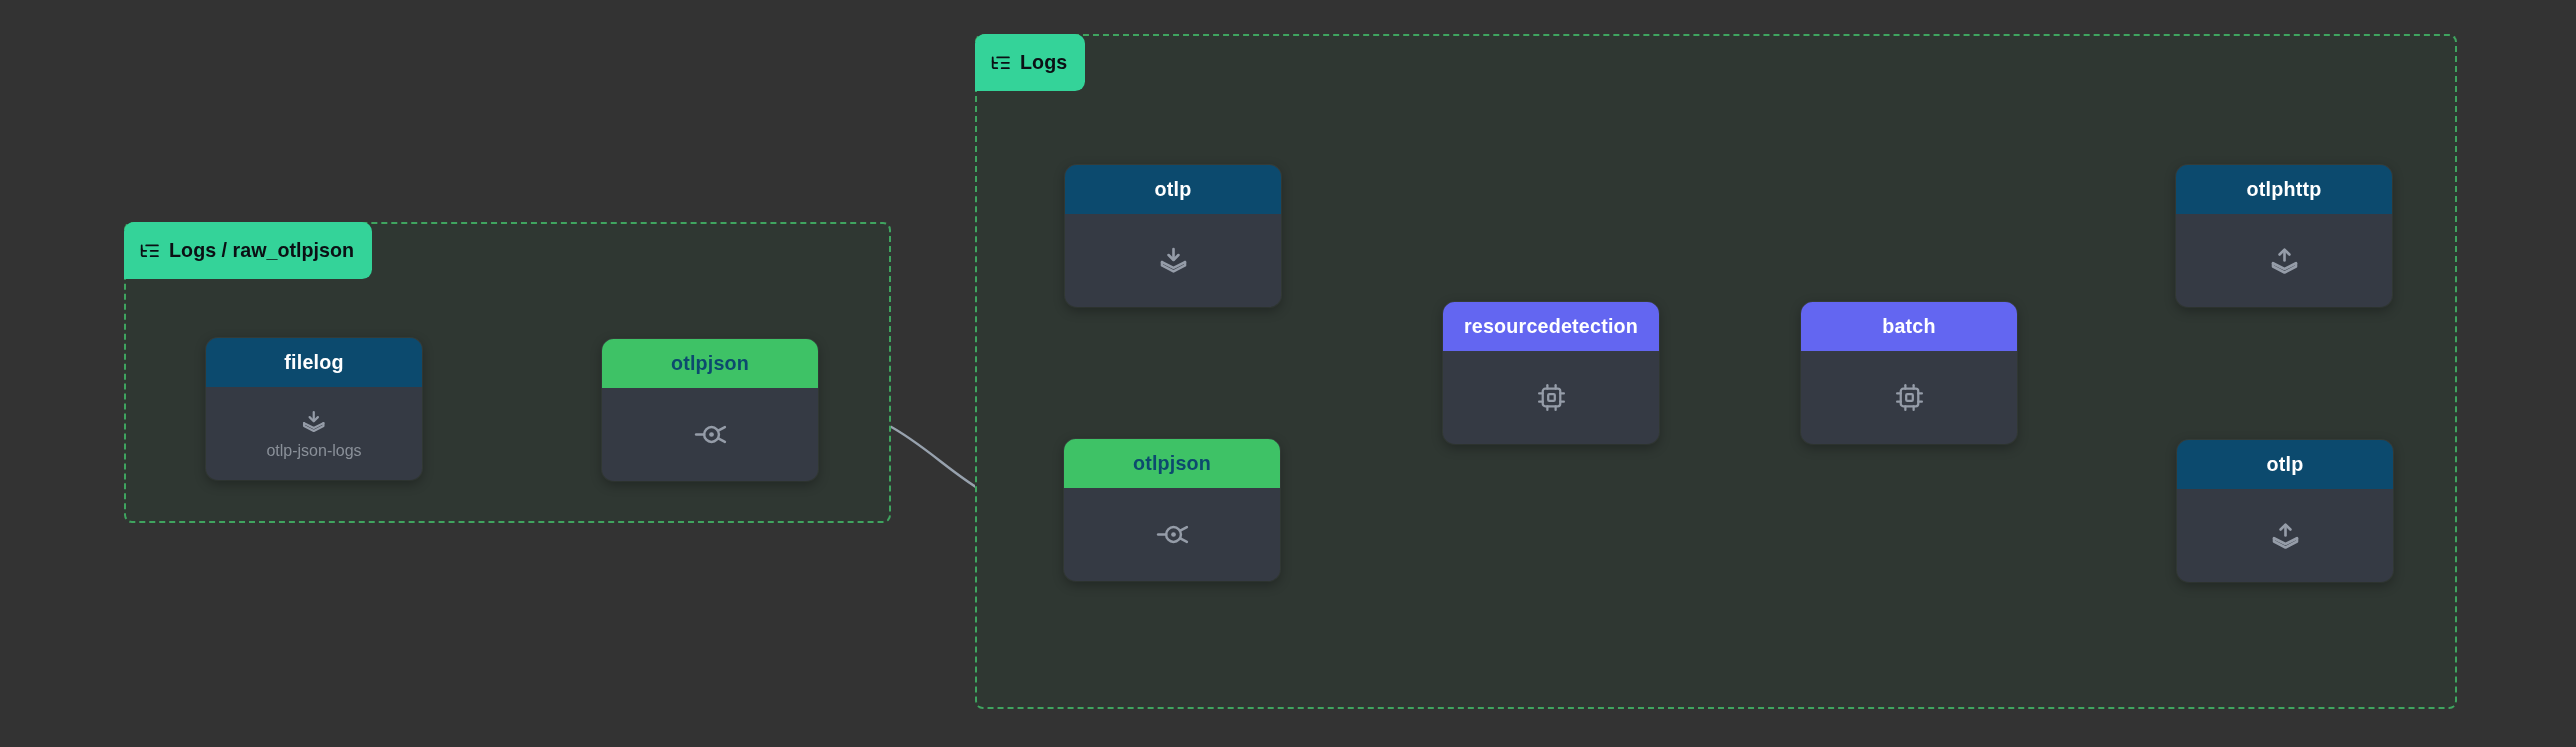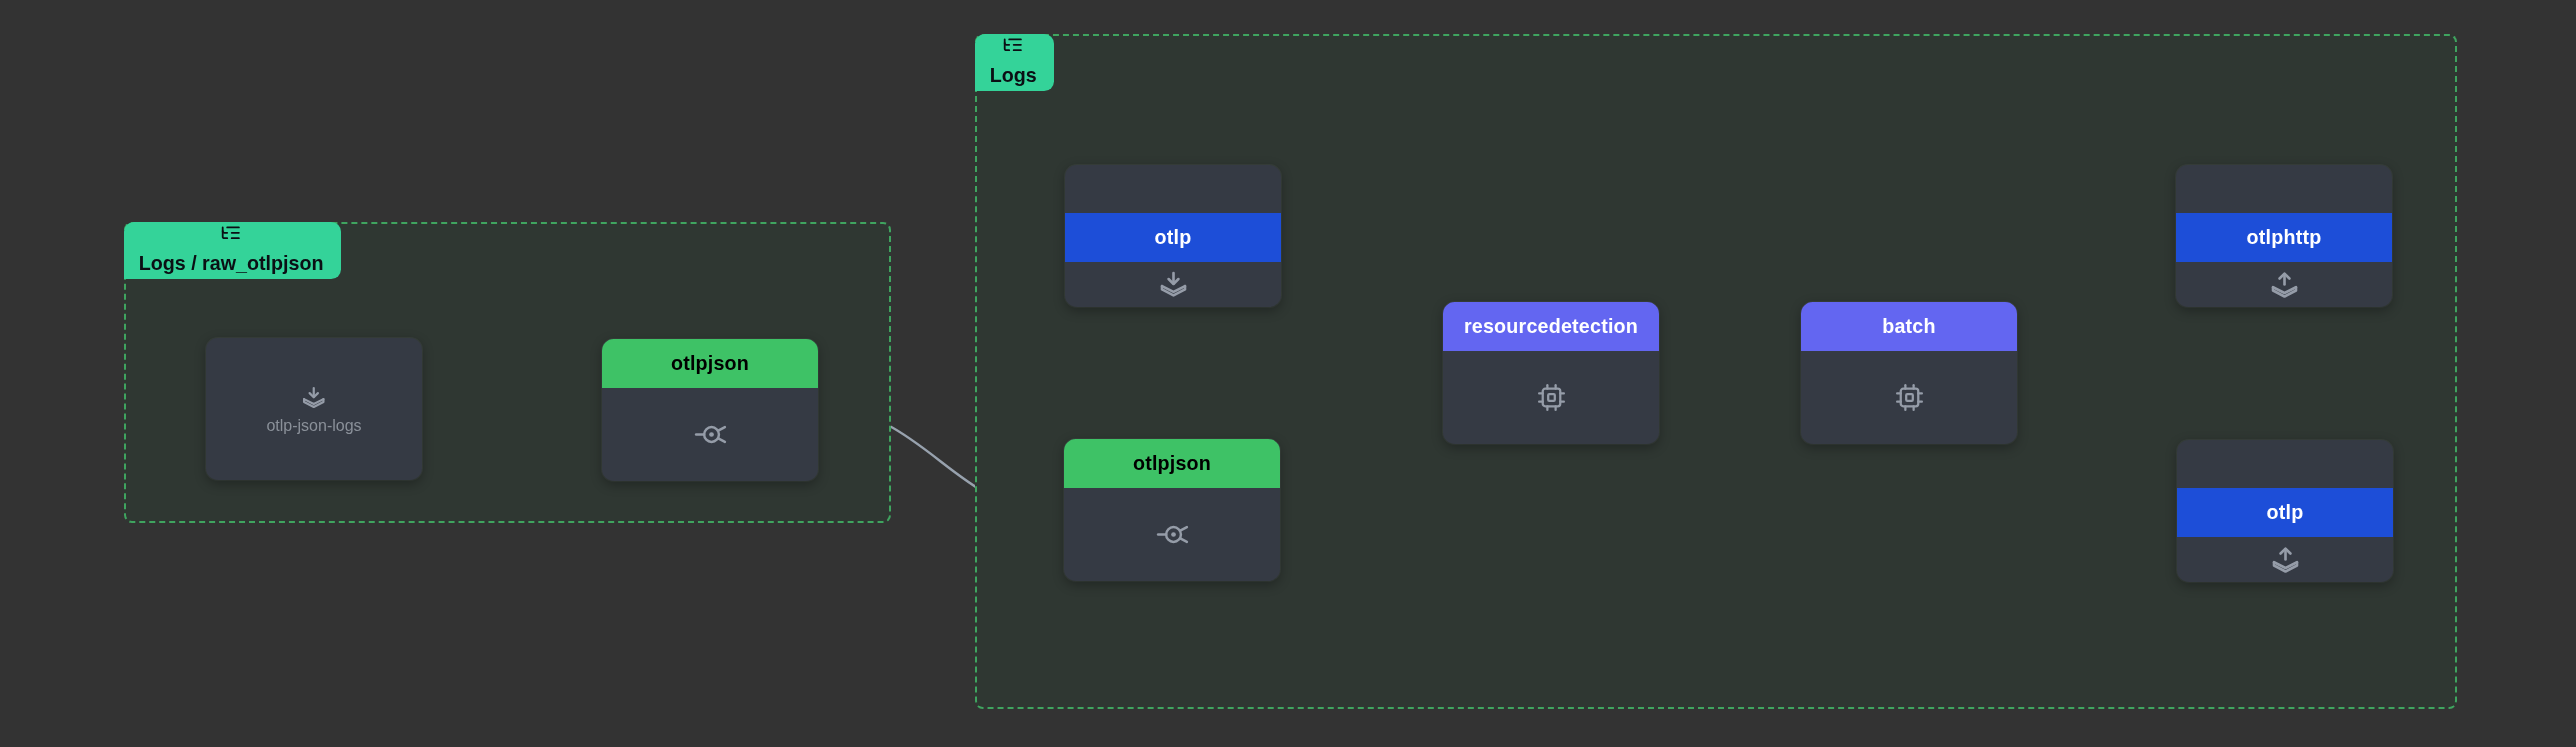--- a/index.html
+++ b/index.html
@@ -24,40 +24,39 @@
   .g-logs{left:975px;top:34px;width:1482px;height:675px;}
 
   .badge{
     position:absolute;left:-2px;top:-2px;
     display:flex;align-items:center;gap:8.8px;
     background:#34d399;color:#0b0f14;
     height:57px;padding:0 17.7px 0 14.7px;
     border-radius:9.8px 9.8px 9.8px 0;
     font-size:19.7px;font-weight:700;
     white-space:nowrap;
-    flex-direction:column;
   }
   .badge svg{width:21.6px;height:21.6px;stroke:#0b0f14;}
 
   
   .node{
     position:absolute;width:216px;height:142px;
     border-radius:11.8px;overflow:hidden;
     background:#353a44;
     box-shadow:0 3.9px 11.8px rgba(0,0,0,.30), 0 0 0 1px rgba(255,255,255,.05);
     display:flex;flex-direction:column;
   }
   .node-header{
     height:49px;flex:0 0 49px;
     display:flex;align-items:center;justify-content:center;
     font-size:19.7px;font-weight:600;letter-spacing:0.2px;
   }
-  .hdr-purple{background:#1d4ed8;color:#ffffff;margin-top:48px;}
+  .hdr-purple{background:#0c4a6e;color:#ffffff;}
   .hdr-blue{background:#6366f1;color:#ffffff;}
-  .hdr-green{background:#3ec266;color:#000000;}
+  .hdr-green{background:#3ec266;color:#0c4a6e;}
   .node-body{
     flex:1;display:flex;flex-direction:column;
     align-items:center;justify-content:center;gap:4.9px;
   }
   .node-body svg{stroke:#959ca8;}
   .subtitle{font-size:16px;color:#8a9099;}
 
   .n-filelog{left:206px;top:338px;}
   .n-otlpjson1{left:602px;top:339px;}
   .n-otlp{left:1065px;top:165px;}
@@ -114,20 +113,21 @@
           <path d="M21 6H8"></path>
           <path d="M21 18h-8"></path>
         <path d="M3 6v4c0 1.1.9 2 2 2h3"></path>
           <path d="M3 10v6c0 1.1.9 2 2 2h3"></path>
       </svg>
       <span>Logs</span>
     </div>
   </div>
 
   <div class="node n-filelog">
+    <div class="node-header hdr-purple">filelog</div>
     <div class="node-body">
       <svg width="29.5" height="29.5" viewBox="0 0 32 32" class="icon-svg">
         <path d="M16 5.5 V15"></path>
           <path d="M11.5 11 L16 15.5 L20.5 11"></path>
         <path d="M5.5 17.5 L5.5 20.5 L16 26 L26.5 20.5 L26.5 17.5"></path>
         <path d="M5.5 17.5 L16 22.8 L26.5 17.5"></path>
       </svg>
       <span class="subtitle">otlp-json-logs</span>
     </div>
   </div>

